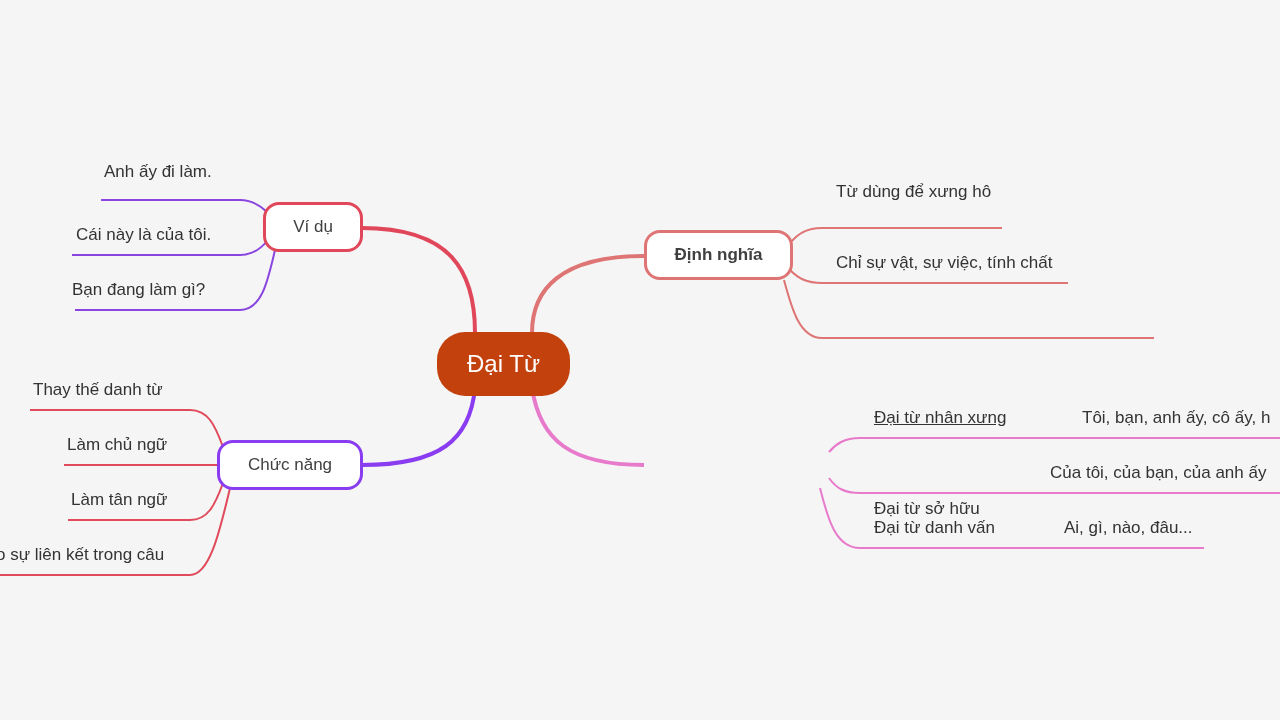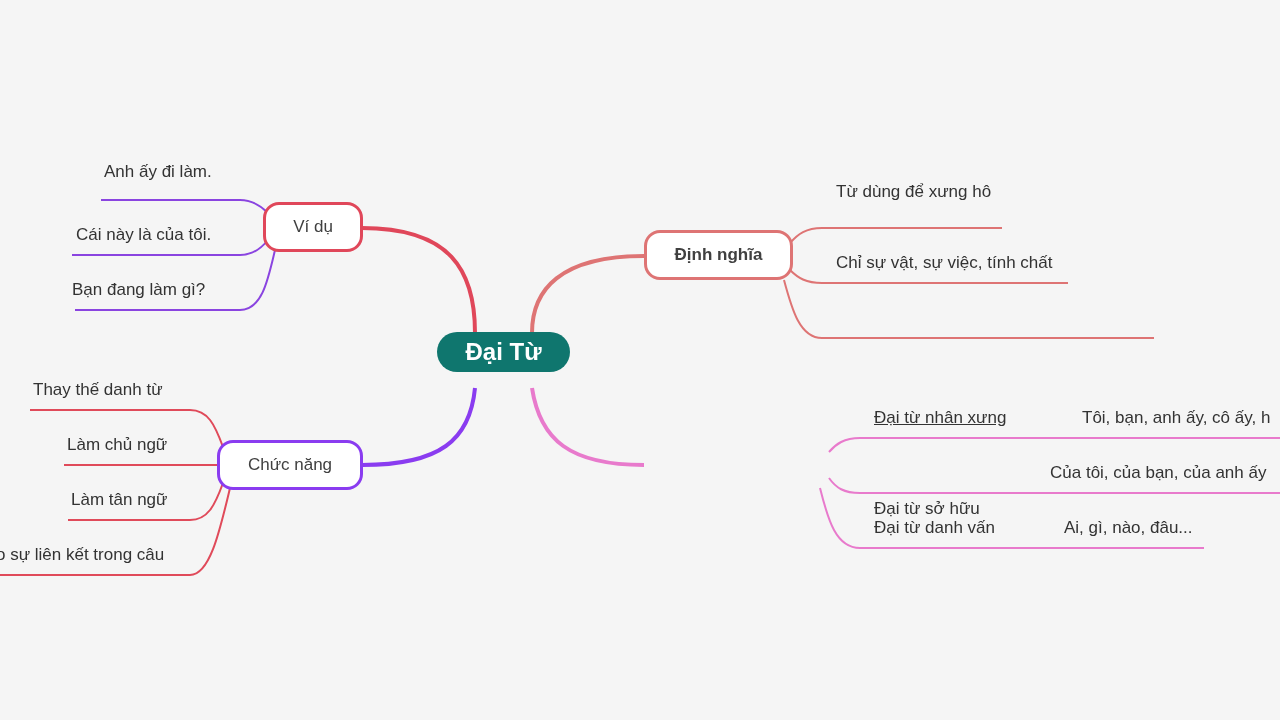--- a/index.html
+++ b/index.html
@@ -5,25 +5,24 @@
     html, body { margin: 0; padding: 0; }
     body {
       width: 1280px; height: 720px; overflow: hidden;
       background: #f5f5f5;
       font-family: "Liberation Sans", "DejaVu Sans", sans-serif;
       position: relative;
     }
     #canvas { position: absolute; left: 0; top: 0; width: 1280px; height: 720px; }
     svg.links { position: absolute; left: 0; top: 0; width: 1280px; height: 720px; }
     .root {
-      position: absolute; left: 437px; top: 332px; width: 133px; height: 40px;
-      background: #0f766e; border-radius: 28px; color: #ffffff;
+      position: absolute; left: 437px; top: 332px; width: 133px; height: 64px;
+      background: #c2410c; border-radius: 28px; color: #ffffff;
       font-size: 24px; display: flex; align-items: center; justify-content: center;
       box-sizing: border-box;
-      font-weight: bold;
     }
     .branch {
       position: absolute; box-sizing: border-box; background: #ffffff;
       border: 3px solid #ccc; border-radius: 16px; height: 50px;
       display: flex; align-items: center; justify-content: center;
       color: #404040; font-size: 17px;
     }
     .leaf {
       position: absolute; font-size: 17px; color: #333; white-space: nowrap;
       line-height: 20px;

